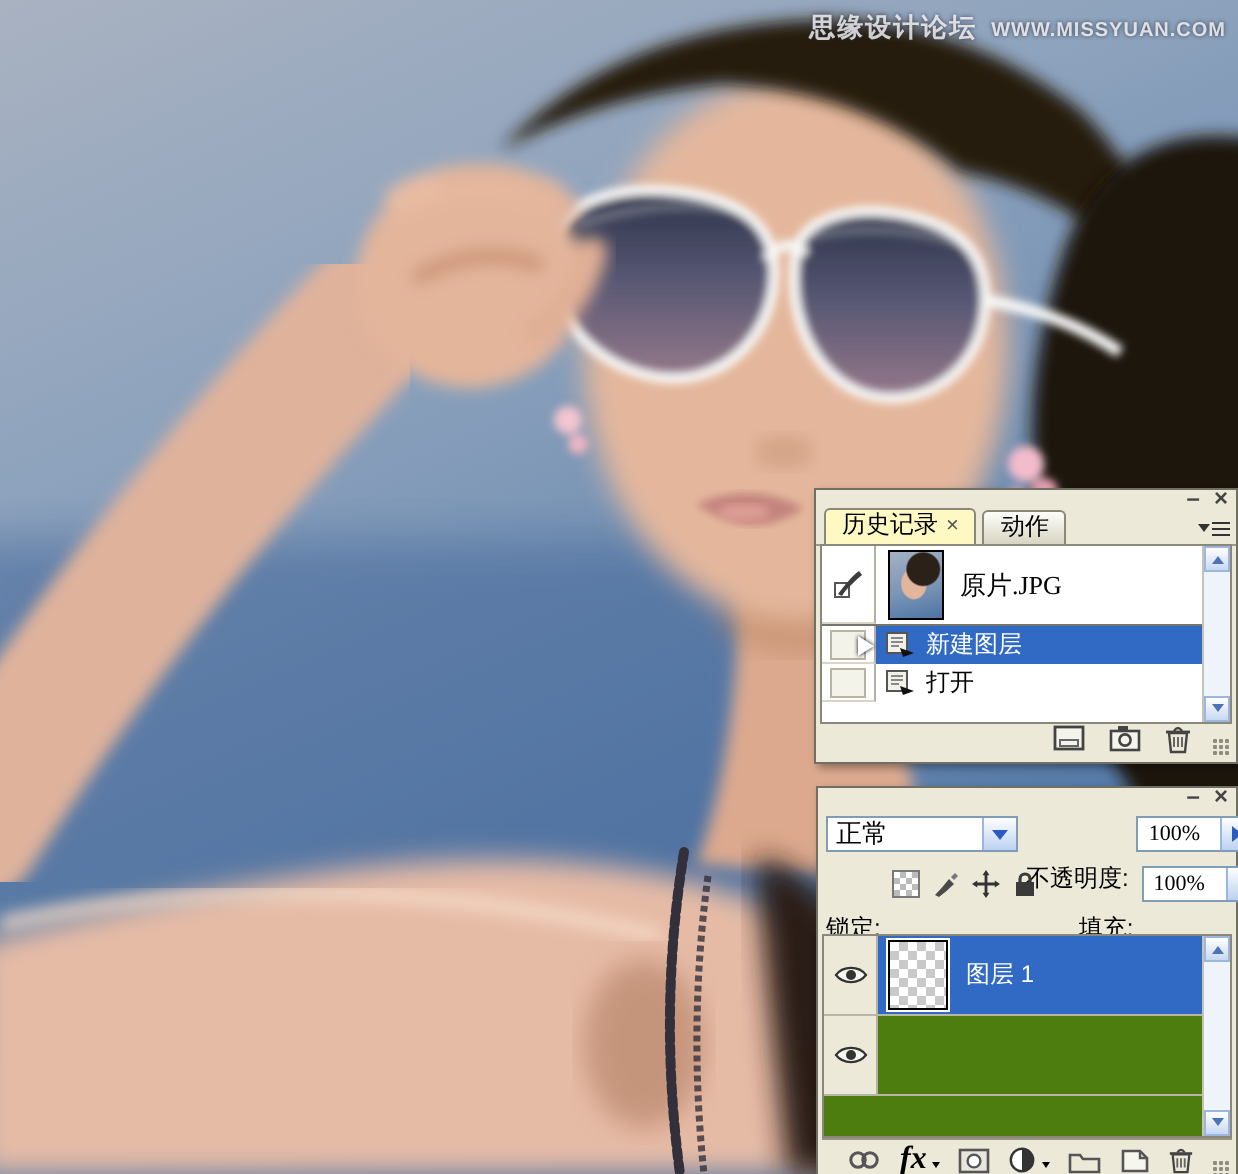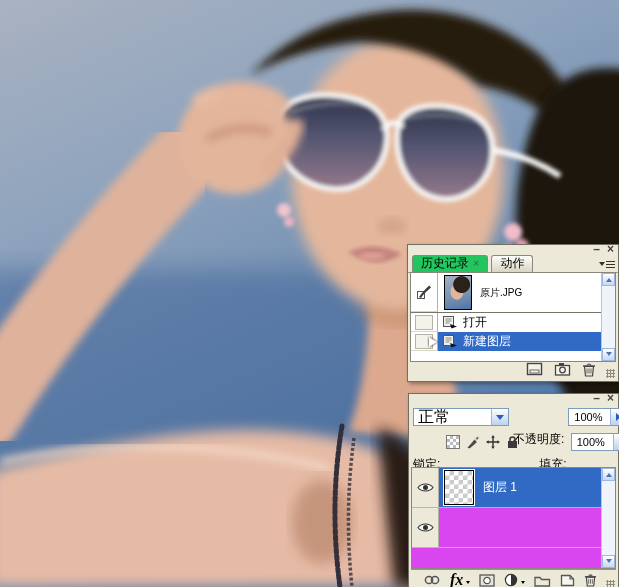--- a/index.html
+++ b/index.html
@@ -22,21 +22,21 @@
          box-shadow:2px 2px 4px rgba(0,0,0,.35);box-sizing:border-box;font-size:12px;color:#000;}
   .p-chrome{height:10px;position:relative;}
   .win-btns{position:absolute;right:4px;top:-1px;display:flex;gap:7px;color:#444;
             font-size:12px;line-height:10px;font-weight:bold;}
   .win-btns span{cursor:default;}
   .p-tabs{height:17px;display:flex;align-items:flex-end;padding-left:4px;position:relative;
           border-bottom:1px solid #9a988a;}
   .tab{border:1px solid #8a887a;border-bottom:none;border-radius:3px 3px 0 0;
        padding:1px 8px 2px;margin-right:3px;background:linear-gradient(#fdfdfa,#d9d5c2);
        white-space:nowrap;line-height:13px;}
-  .tab.active{background:#22c55e;padding-bottom:3px;margin-bottom:-1px;}
+  .tab.active{background:#fef9c3;padding-bottom:3px;margin-bottom:-1px;}
   .tab-x{color:#555;margin-left:4px;font-size:11px;}
   .menu-btn{position:absolute;right:3px;bottom:2px;width:18px;height:12px;
             display:flex;align-items:center;justify-content:flex-end;gap:1px;}
   .mtri{width:0;height:0;border:3px solid transparent;border-top:4px solid #333;margin-top:3px;}
   .mbars{width:9px;height:7px;background:repeating-linear-gradient(#333 0 1px,transparent 1px 3px);}
 
   
   .p-list{position:absolute;left:2px;right:2px;background:#fff;border:1px solid #8a887a;overflow:hidden;}
   .sb{position:absolute;right:0;top:0;bottom:0;width:13px;background:#EFF3FA;border-left:1px solid #c6c3b4;}
   .sb-btn{position:absolute;left:0;right:0;height:13px;background:linear-gradient(#fff,#c7d8f2);
@@ -56,47 +56,47 @@
   .state-row{height:19px;}
   .row-body{flex:1;align-self:stretch;display:flex;align-items:center;gap:5px;padding-left:4px;position:relative;}
   .row-body.sel{background:#316AC5;color:#fff;}
   .cur-tri{position:absolute;left:-9px;width:0;height:0;border:5px solid transparent;
            border-left:8px solid #fff;filter:drop-shadow(0 0 1px #000);}
   .thumb{width:26px;height:33px;border:1px solid #000;margin:0 8px 0 6px;flex:none;}
   .mini-photo{background:
      radial-gradient(circle at 64% 26%, #2c2118 0 27%, rgba(44,33,24,0) 30%),
      radial-gradient(ellipse at 46% 48%, #e2b69c 0 30%, rgba(226,182,156,0) 34%),
      linear-gradient(165deg,#a3b0c4 0%,#7b95b4 55%,#4d74a6 100%);}
-  .hlabel{font-size:10px;}
+  .hlabel{font-size:13px;font-family:Liberation Serif, serif;}
   .p-bottom{position:absolute;left:2px;right:2px;bottom:2px;height:20px;
             display:flex;align-items:center;justify-content:flex-end;gap:11px;padding-right:20px;}
   .grip{position:absolute;right:1px;bottom:1px;width:9px;height:9px;
         background-image:radial-gradient(#8e8c7e 1px,transparent 1.2px);background-size:3px 3px;}
 
   
   .layers-panel{left:408px;top:393px;width:211px;height:200px;}
   .ctrl-row{display:flex;align-items:center;gap:4px;padding:3px 4px 2px 4px;height:20px;}
   .dropdown{width:96px;height:18px;background:#fff;border:1px solid #7F9DB9;display:flex;
             align-items:center;box-sizing:border-box;flex:none;}
-  .dd-text{flex:1;padding-left:4px;font-size:16px;}
+  .dd-text{flex:1;padding-left:4px;font-size:13px;}
   .xp-btn{width:16px;align-self:stretch;background:linear-gradient(#fefefe,#bcd1f0);
           border-left:1px solid #9db6df;display:flex;align-items:center;justify-content:center;flex:none;}
   .dd-chev{width:0;height:0;border:4px solid transparent;border-top:5px solid #2b5bbf;margin-top:4px;}
   .ctrl-label{font-size:12px;white-space:nowrap;margin-top:44px;}
   .spin{height:18px;border:1px solid #7F9DB9;background:#fff;display:flex;align-items:center;box-sizing:border-box;}
-  .spin-val{width:36px;padding-left:5px;font-size:11px;}
+  .spin-val{width:36px;padding-left:5px;font-size:11px;font-family:Liberation Serif, serif;}
   .spin-btn{width:15px;align-self:stretch;background:linear-gradient(#fefefe,#bcd1f0);
             border-left:1px solid #9db6df;display:flex;align-items:center;justify-content:center;}
   .tri-right{width:0;height:0;border:4px solid transparent;border-left:5px solid #2b5bbf;margin-left:4px;}
   .lock-icons{display:flex;align-items:center;gap:6px;margin:0 2px;}
   .chk-lock{width:12px;height:12px;border:1px solid #777;
      background-image:linear-gradient(45deg,#bbb 25%,transparent 25%,transparent 75%,#bbb 75%),
                       linear-gradient(45deg,#bbb 25%,#fff 25%,#fff 75%,#bbb 75%);
      background-size:6px 6px;background-position:0 0,3px 3px;}
-  .llist{top:73px;height:100px;background:#d946ef;}
+  .llist{top:73px;height:100px;background:#4d7c0f;}
   .lrow{height:39px;display:flex;align-items:center;border-bottom:1px solid #b9b6a7;position:relative;}
   .eye-col{width:26px;align-self:stretch;border-right:1px solid #b4b1a2;display:flex;
            align-items:center;justify-content:center;flex:none;background:#ECE9D8;}
   .lrow-body{flex:1;align-self:stretch;display:flex;align-items:center;padding-right:15px;}
   .lrow-body.sel{background:#316AC5;color:#fff;}
   .lthumb{width:28px;height:33px;border:1px solid #000;margin:0 9px 0 5px;flex:none;}
   .lthumb.ring{box-shadow:0 0 0 1px #fff;}
   .checker{background-image:linear-gradient(45deg,#c9c9c9 25%,transparent 25%,transparent 75%,#c9c9c9 75%),
                             linear-gradient(45deg,#c9c9c9 25%,#fff 25%,#fff 75%,#c9c9c9 75%);
            background-size:9px 9px;background-position:0 0,4.5px 4.5px;background-color:#fff;}
@@ -185,20 +185,24 @@
         <path d="M224,90 Q256,82 284,104" stroke="#E3B59B" stroke-width="12" stroke-linecap="round" fill="none"></path>
         <path d="M210,138 Q240,122 268,132" stroke="#C89275" stroke-width="9" stroke-linecap="round" fill="none" opacity="0.8"></path>
         <path d="M268,166 Q290,152 296,126" stroke="#E0AF95" stroke-width="15" stroke-linecap="round" fill="none"></path>
       </g>
 
       <path d="M342,426 Q329,505 340,587" stroke="#33303B" stroke-width="5" fill="none" stroke-dasharray="4 2.5" stroke-linecap="round"></path>
       <path d="M354,438 Q344,512 352,587" stroke="#2B2833" stroke-width="3.5" fill="none" stroke-dasharray="3 2" opacity="0.75"></path>
     </svg>
   </div>
 
+  <div class="watermark">
+    <span class="wm-site">思缘设计论坛</span>
+    <span class="wm-url">WWW.MISSYUAN.COM</span>
+  </div>
 
   <div class="panel history-panel">
     <div class="p-chrome">
       <div class="win-btns">
         <span>–</span>
         <span>×</span>
       </div>
     </div>
     <div class="p-tabs">
       <div class="tab active">
@@ -217,48 +221,48 @@
 
       <div class="hrow snapshot-row">
         <div class="src-col">
           <svg class="icon" width="16" height="16" viewBox="0 0 16 16">
             <rect x="1.5" y="7.5" width="7" height="7" fill="none" stroke="#555"></rect>
             <path d="M3,13 C6,9 10,4 13.5,1.5 L15,3.5 C11.5,6.5 7,10.5 5,14 Z" fill="#3c3c3c"></path>
           </svg>
         </div>
         <div class="thumb mini-photo"></div>
         <span class="hlabel">原片.JPG</span>
-      </div>
-
-      <div class="hrow state-row">
-        <div class="src-col">
-          <div class="well"></div>
-        </div>
-        <div class="row-body">
-          <svg class="icon" width="16" height="15" viewBox="0 0 16 15">
-            <rect x="1.5" y="1.5" width="10" height="10" fill="#f2f1e8" stroke="#555"></rect>
-            <path d="M3.5,4 h6 M3.5,6 h6 M3.5,8 h4" stroke="#888" stroke-width="1"></path>
-            <path d="M8,9 L15,11.5 L9.5,13.5 Z" fill="#111"></path>
-          </svg>
-          <span>打开</span>
-        </div>
       </div>
 
       <div class="hrow state-row">
         <div class="src-col">
           <div class="well"></div>
         </div>
         <div class="row-body sel">
           <i class="cur-tri"></i>
           <svg class="icon" width="16" height="15" viewBox="0 0 16 15">
             <rect x="1.5" y="1.5" width="10" height="10" fill="#f2f1e8" stroke="#555"></rect>
             <path d="M3.5,4 h6 M3.5,6 h6 M3.5,8 h4" stroke="#888" stroke-width="1"></path>
             <path d="M8,9 L15,11.5 L9.5,13.5 Z" fill="#111"></path>
           </svg>
           <span>新建图层</span>
+        </div>
+      </div>
+
+      <div class="hrow state-row">
+        <div class="src-col">
+          <div class="well"></div>
+        </div>
+        <div class="row-body">
+          <svg class="icon" width="16" height="15" viewBox="0 0 16 15">
+            <rect x="1.5" y="1.5" width="10" height="10" fill="#f2f1e8" stroke="#555"></rect>
+            <path d="M3.5,4 h6 M3.5,6 h6 M3.5,8 h4" stroke="#888" stroke-width="1"></path>
+            <path d="M8,9 L15,11.5 L9.5,13.5 Z" fill="#111"></path>
+          </svg>
+          <span>打开</span>
         </div>
       </div>
 
       <div class="sb">
         <div class="sb-btn up">
             <i class="tri-up"></i>
           </div>
         <div class="sb-btn down">
             <i class="tri-down"></i>
           </div>

